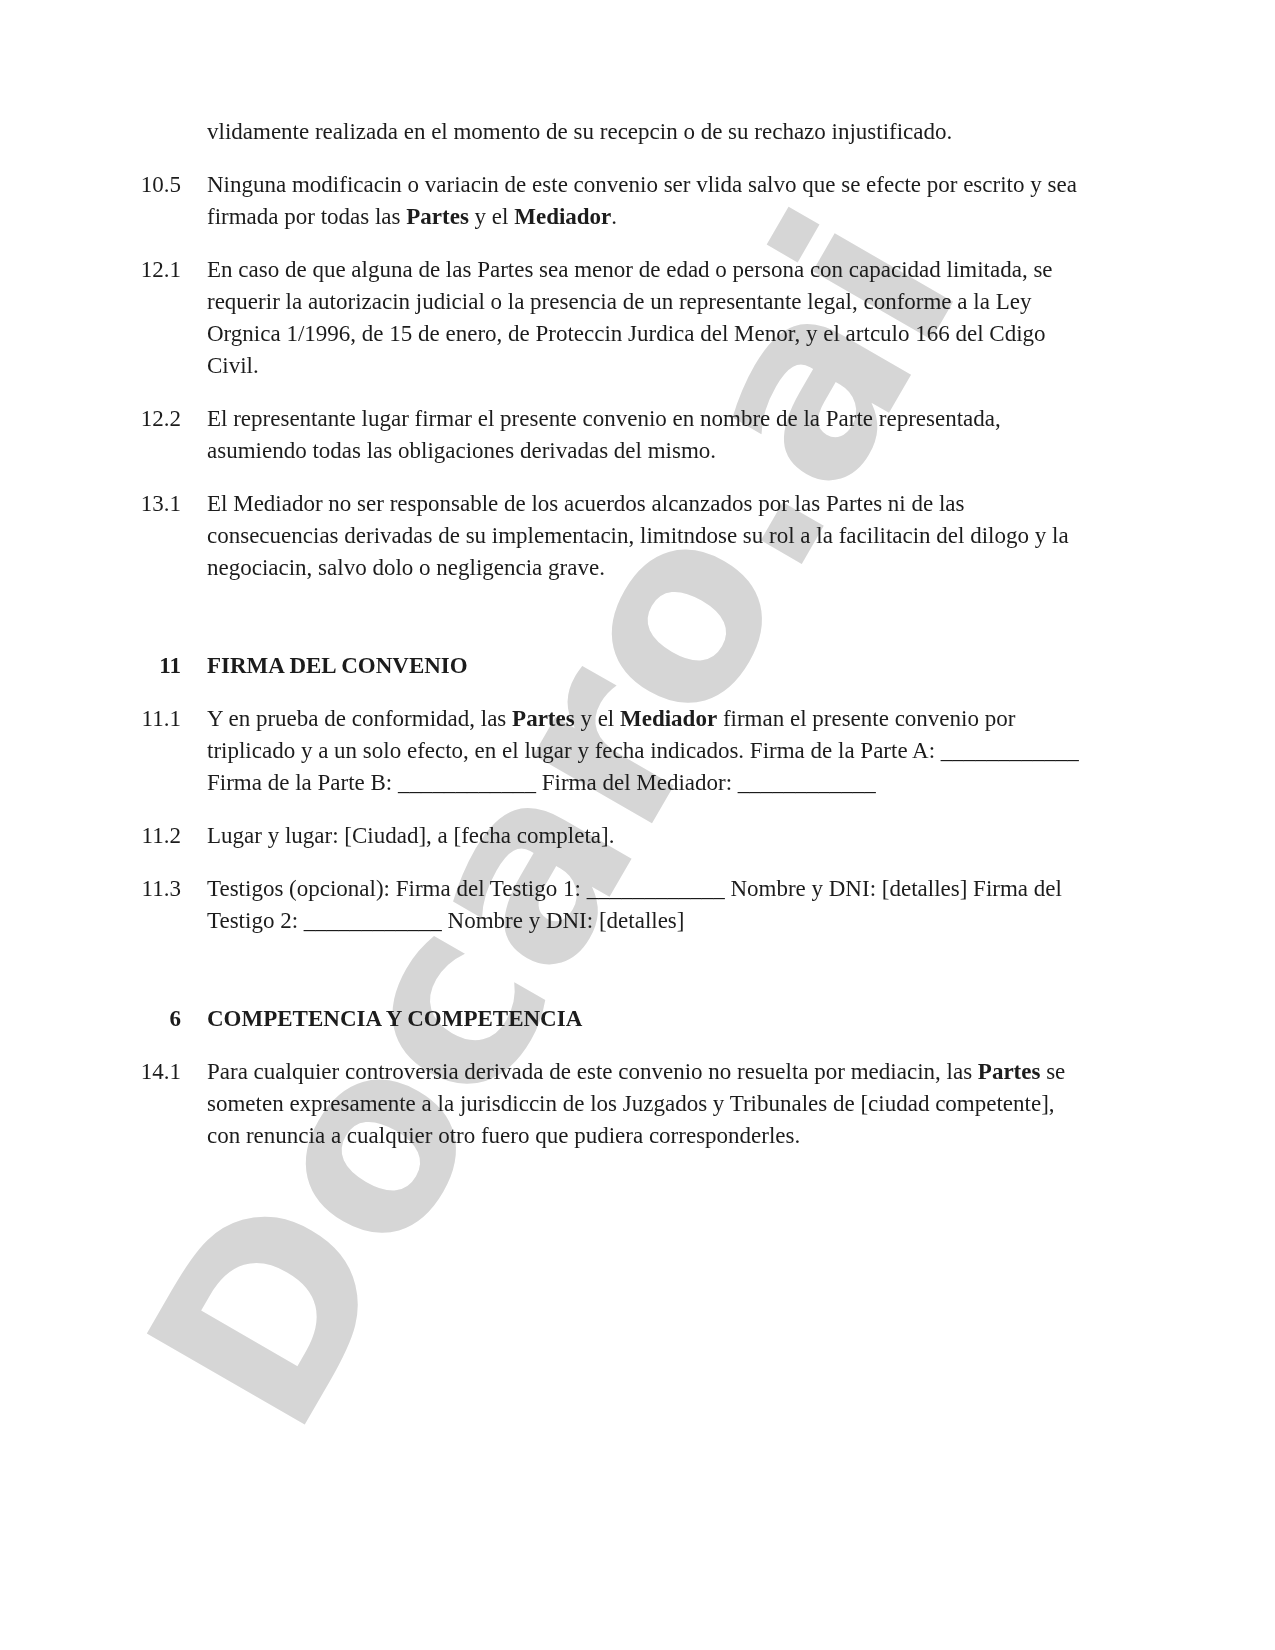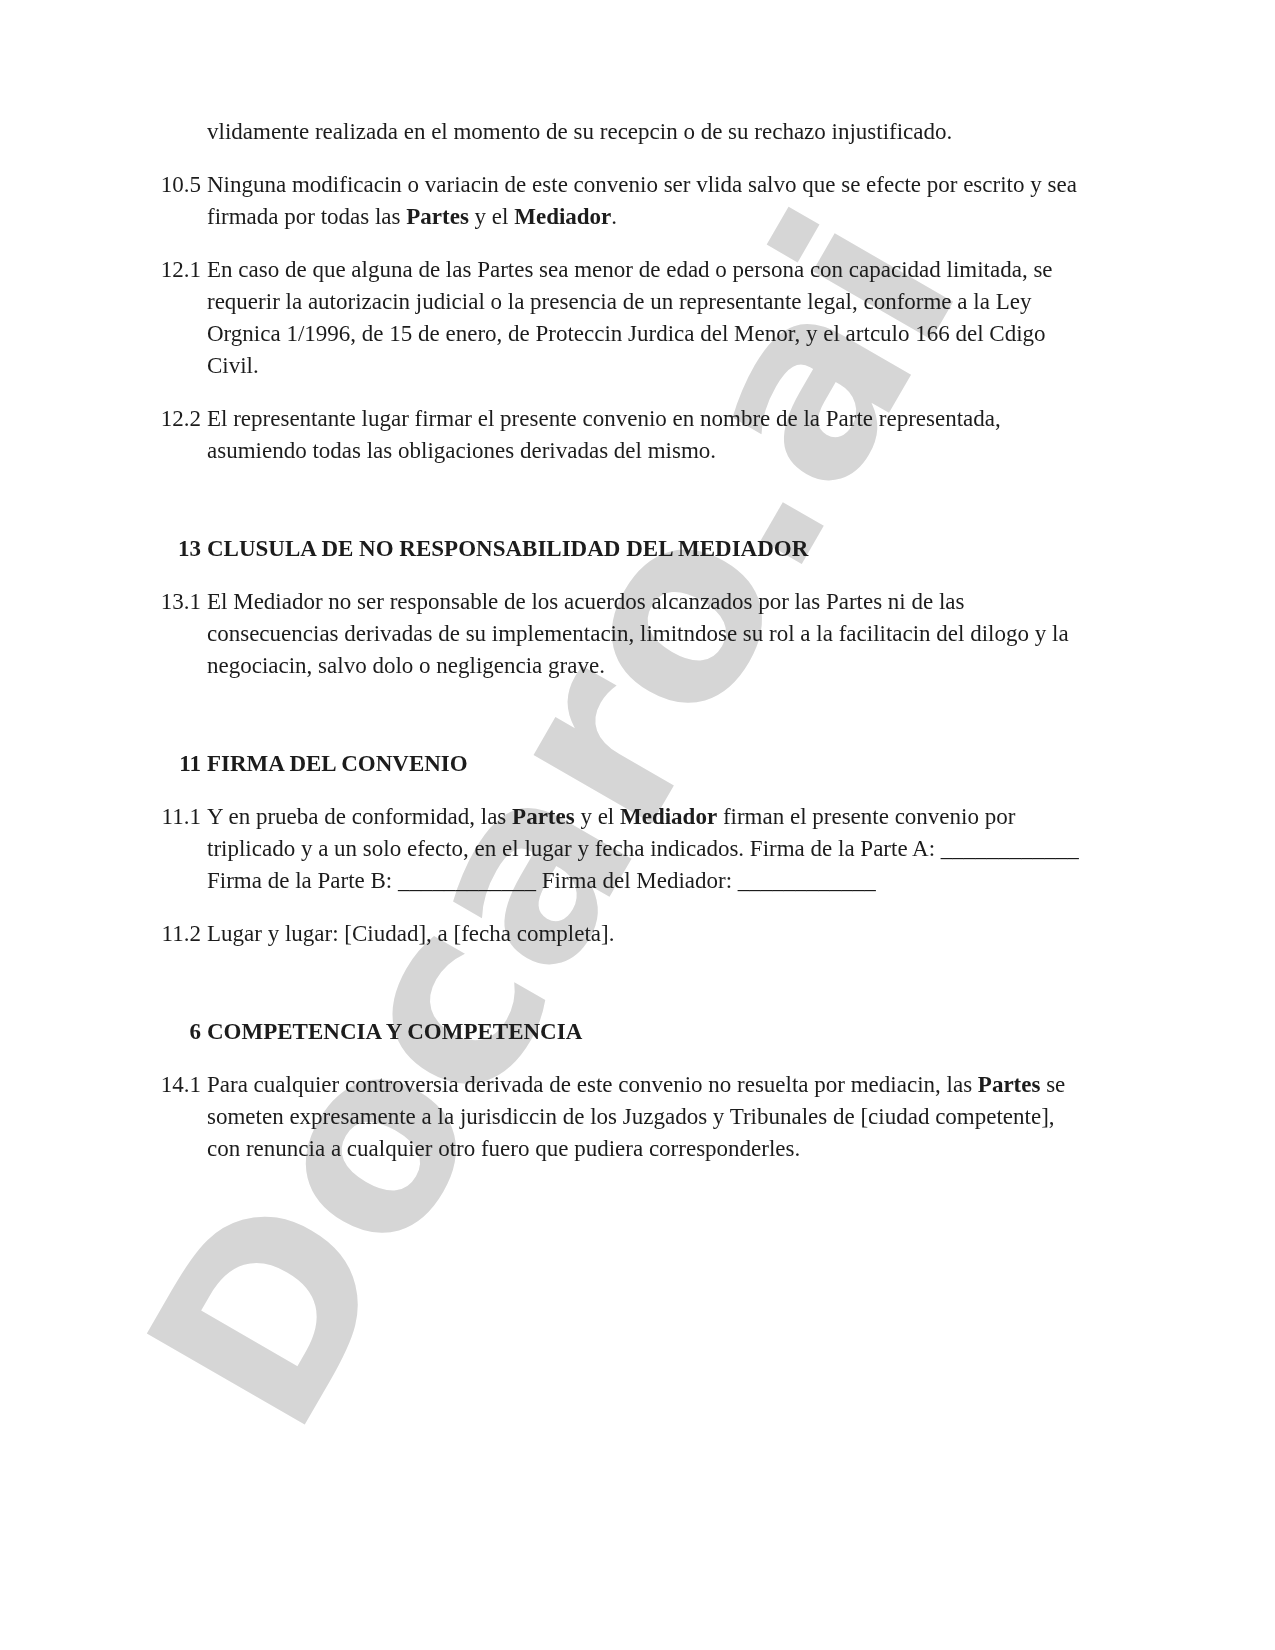--- a/index.html
+++ b/index.html
@@ -45,39 +45,39 @@
   .heading {
     font-weight: bold;
     margin-top: 66px;
   }
   .heading:first-child, .clause:first-child {
     margin-top: 0;
   }
   .num {
     position: absolute;
     right: 100%;
-    margin-right: 6px;
+    margin-right: 26px;
     white-space: nowrap;
     text-align: right;
   }
   .seg-bold {
     font-weight: bold;
   }
 </style>
 </head>
 <body>
 
 <div class="page">
   <div class="watermark">Docaro.ai</div>
   <main class="content">
       <div class="clause"><span class="text"><span class="seg">vlidamente realizada en el momento de su recepcin o de su rechazo injustificado.</span></span></div>
       <div class="clause"><span class="num">10.5</span><span class="text"><span class="seg">Ninguna modificacin o variacin de este convenio ser vlida salvo que se efecte por escrito y sea firmada por todas las </span><span class="seg-bold">Partes</span><span class="seg"> y el </span><span class="seg-bold">Mediador</span><span class="seg">.</span></span></div>
       <div class="clause"><span class="num">12.1</span><span class="text"><span class="seg">En caso de que alguna de las Partes sea menor de edad o persona con capacidad limitada, se requerir la autorizacin judicial o la presencia de un representante legal, conforme a la Ley Orgnica 1/1996, de 15 de enero, de Proteccin Jurdica del Menor, y el artculo 166 del Cdigo Civil.</span></span></div>
       <div class="clause"><span class="num">12.2</span><span class="text"><span class="seg">El representante lugar firmar el presente convenio en nombre de la Parte representada, asumiendo todas las obligaciones derivadas del mismo.</span></span></div>
-      <div class="heading"><span class="num">13</span><span class="text">CLUSULA DE NO RESPONSABILIDAD DEL MEDIADOR</span></div>
       <div class="clause"><span class="num">13.1</span><span class="text"><span class="seg">El Mediador no ser responsable de los acuerdos alcanzados por las Partes ni de las consecuencias derivadas de su implementacin, limitndose su rol a la facilitacin del dilogo y la negociacin, salvo dolo o negligencia grave.</span></span></div>
       <div class="heading"><span class="num">11</span><span class="text">FIRMA DEL CONVENIO</span></div>
       <div class="clause"><span class="num">11.1</span><span class="text"><span class="seg">Y en prueba de conformidad, las </span><span class="seg-bold">Partes</span><span class="seg"> y el </span><span class="seg-bold">Mediador</span><span class="seg"> firman el presente convenio por triplicado y a un solo efecto, en el lugar y fecha indicados. Firma de la Parte A: ____________ Firma de la Parte B: ____________ Firma del Mediador: ____________</span></span></div>
       <div class="clause"><span class="num">11.2</span><span class="text"><span class="seg">Lugar y lugar: [Ciudad], a [fecha completa].</span></span></div>
+      <div class="clause"><span class="num">11.3</span><span class="text"><span class="seg">Testigos (opcional): Firma del Testigo 1: ____________ Nombre y DNI: [detalles] Firma del Testigo 2: ____________ Nombre y DNI: [detalles]</span></span></div>
       <div class="heading"><span class="num">6</span><span class="text">COMPETENCIA Y COMPETENCIA</span></div>
       <div class="clause"><span class="num">14.1</span><span class="text"><span class="seg">Para cualquier controversia derivada de este convenio no resuelta por mediacin, las </span><span class="seg-bold">Partes</span><span class="seg"> se someten expresamente a la jurisdiccin de los Juzgados y Tribunales de [ciudad competente], con renuncia a cualquier otro fuero que pudiera corresponderles.</span></span></div>
     </main>
 </div>
 
 </body></html>

